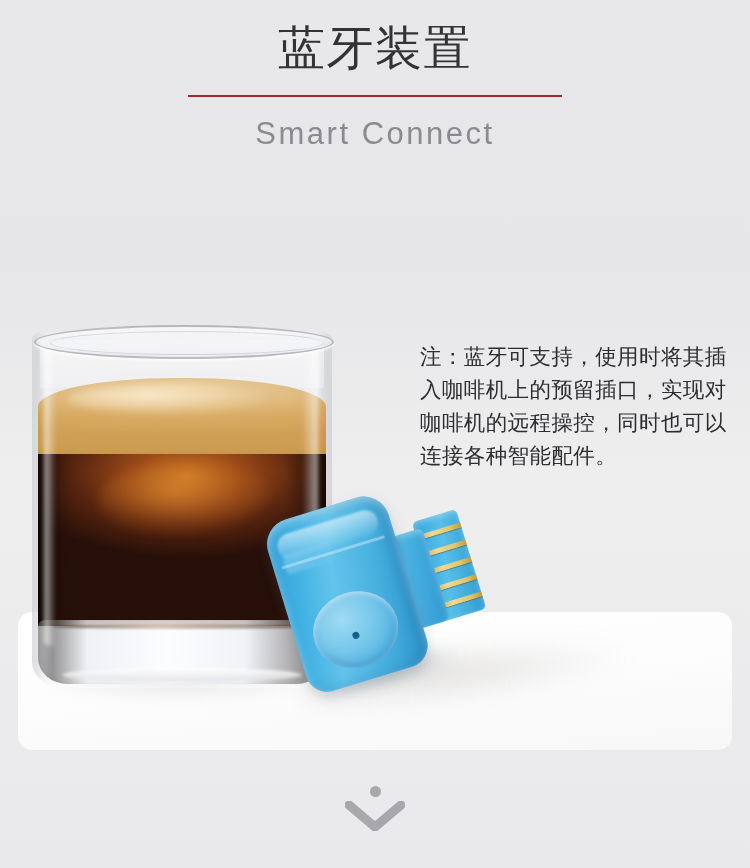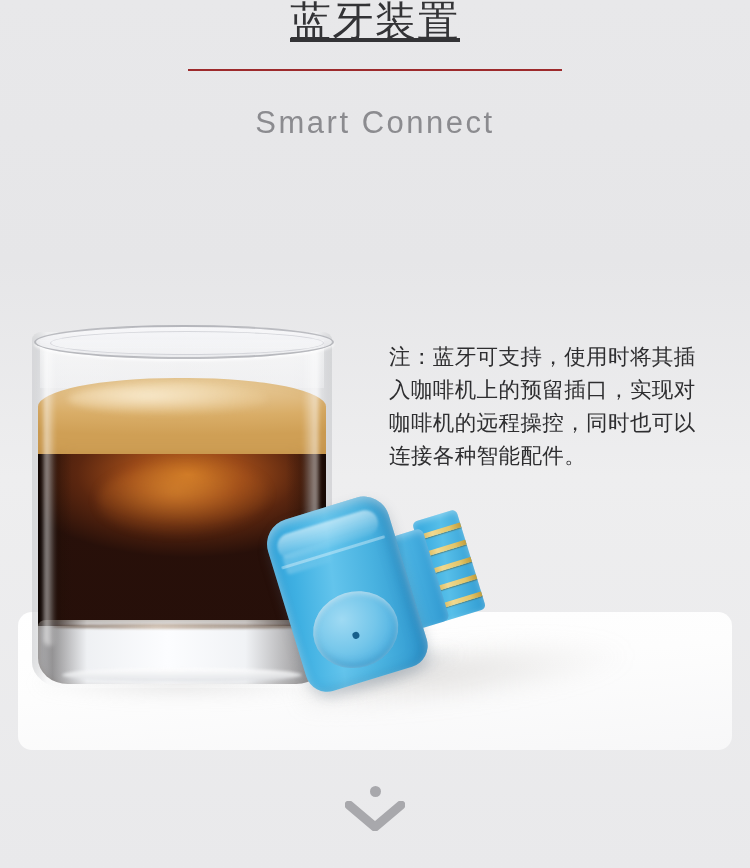--- a/index.html
+++ b/index.html
@@ -19,42 +19,42 @@
   }
 
   
   .header {
     position: absolute;
     top: 0; left: 0;
     width: 750px;
     text-align: center;
   }
   .title-block {
+    padding-top: 26px;
     color: #333336;
-    font-size: 41px;
+    font-size: 47px;
     line-height: 43px;
     font-weight: 300;
     letter-spacing: 1.5px;
-    text-decoration: underline;
   }
   .title-line { display: block; }
 
   .divider-wrap {
     margin-top: 26px;
     display: flex;
     justify-content: center;
   }
   .divider {
     width: 374px;
     height: 2px;
     background: #9d2a2c;
   }
 
   .subtitle {
-    margin-top: 34px;
+    margin-top: 19px;
     color: #8b8b8f;
     font-size: 31px;
     letter-spacing: 2.5px;
     font-weight: 400;
   }
 
   
   .stage {
     position: absolute;
     top: 270px; left: 0;
@@ -334,21 +334,21 @@
     left: 6px; top: 170px;
     width: 150px; height: 30px;
     border-radius: 50%;
     background: radial-gradient(ellipse at 50% 50%, rgba(120,130,140,0.32), rgba(255,255,255,0) 72%);
     filter: blur(6px);
   }
 
   
   .note {
     position: absolute;
-    left: 389px;
+    left: 420px;
     top: 341px;
     width: 318px;
     color: #2e2e30;
     font-size: 21.5px;
     line-height: 33px;
     letter-spacing: 0.4px;
   }
 
   
   .scroll-hint {

